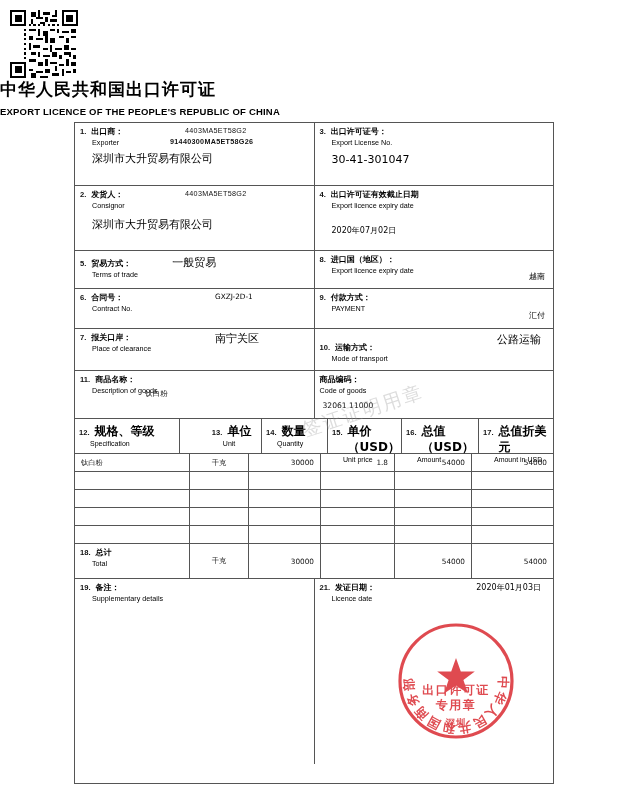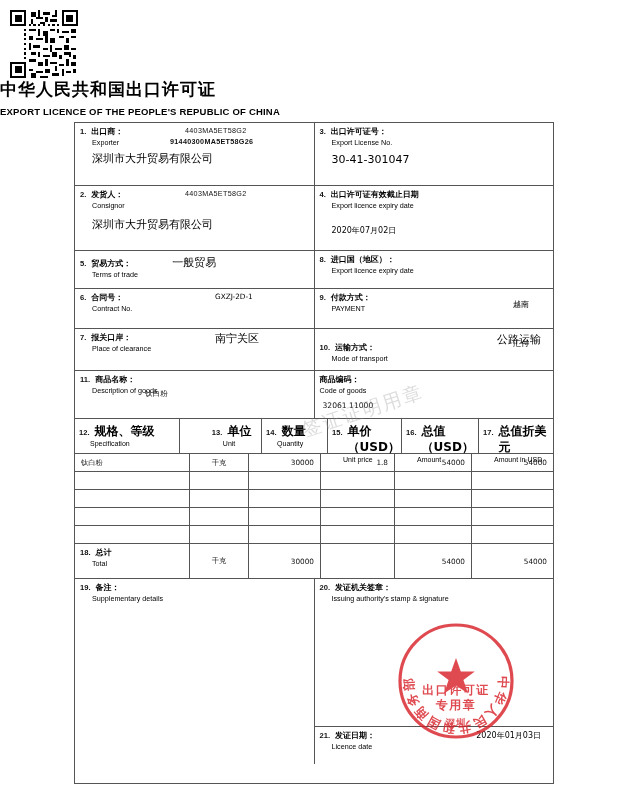--- a/index.html
+++ b/index.html
@@ -114,23 +114,22 @@
   .val-top2 {
     position: absolute;
     top: 14px;
     left: 95px;
     font-size: 7.2px;
     letter-spacing: 0.3px;
     font-weight: bold;
   }
   .val-right {
     position: absolute;
-    right: 24px;
+    right: 8px;
     font-size: 8px;
-    margin-top: 28px;
   }
   .val-big {
     font-family: "DejaVu Sans", sans-serif;
     font-size: 11px;
     color: #000;
   }
 
   
   .th {
     box-sizing: border-box;
@@ -517,27 +516,20 @@
 
   <div class="row" style="height:185px;">
     <div class="cell br" style="width:240px;height:185px;">
       <div class="lbl-line">
         <span class="num">19.</span>
         <span class="lbl-cn">备注：</span>
       </div>
       <div class="lbl-en">Supplementary details</div>
     </div>
     <div style="width:239px;height:185px;box-sizing:border-box;">
-      <div class="cell bb" style="width:100%;height:148px;">
-        <div class="lbl-line">
-          <span class="num">20.</span>
-          <span class="lbl-cn">发证机关签章：</span>
-        </div>
-        <div class="lbl-en">Issuing authority's stamp &amp; signature</div>
-      </div>
       <div class="cell" style="width:100%;height:37px;">
         <div class="lbl-line">
           <span class="num">21.</span>
           <span class="lbl-cn">发证日期：</span>
         </div>
         <div class="lbl-en">Licence date</div>
         <div class="val" style="position:absolute;top:3px;right:12px;font-size:8px;">2020年01月03日</div>
       </div>
     </div>
   </div>

